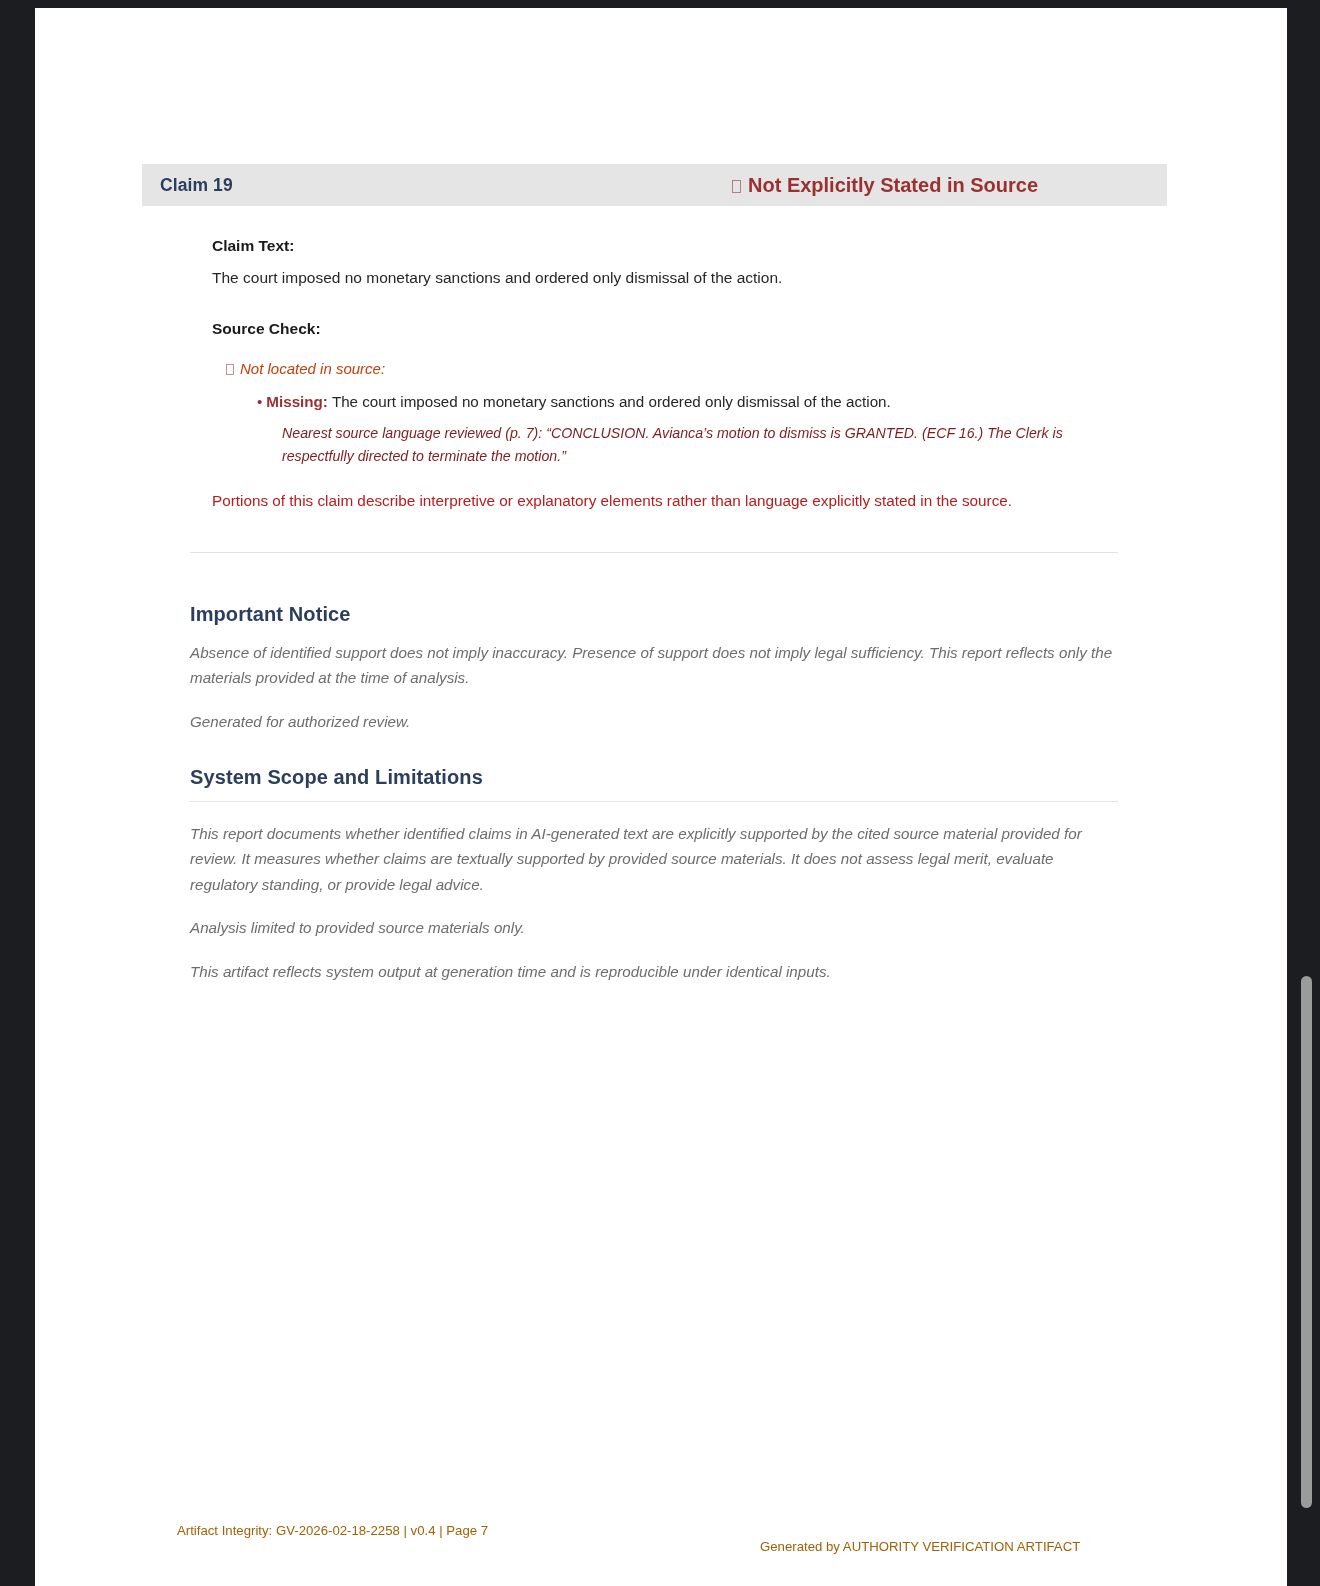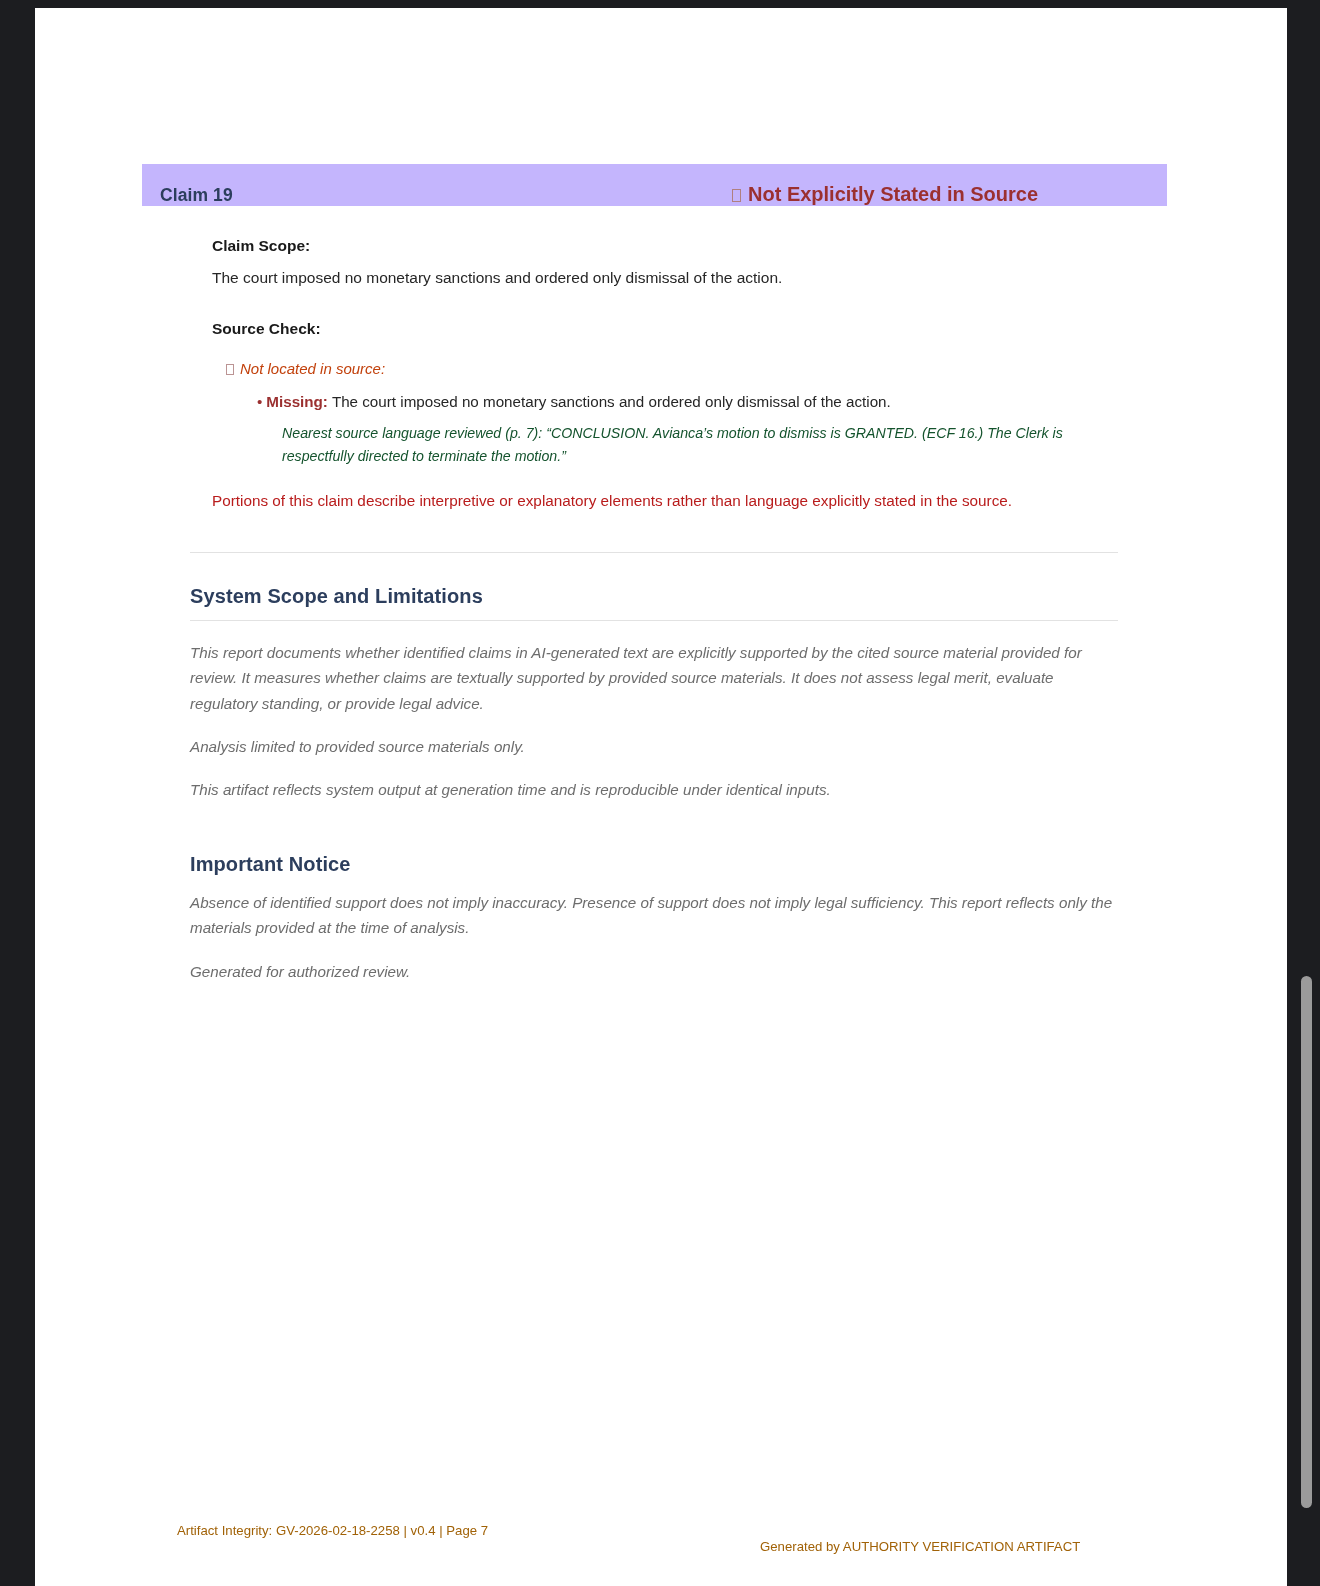--- a/index.html
+++ b/index.html
@@ -47,24 +47,24 @@
   
   .content {
     position: absolute;
     left: 107px;
     top: 156px;
     width: 1025px;
   }
 
   
   .claim-band {
-    background: #c4b5fd;
+    background: #e5e5e5;
     height: 42px;
     display: flex;
-    align-items: flex-end;
+    align-items: center;
     padding: 0 17px 0 18px;
     position: relative;
   }
   .claim-title {
     color: #2c3e5d;
     font-size: 17.5px;
     font-weight: bold;
     letter-spacing: 0.1px;
   }
   .claim-status {
@@ -126,21 +126,21 @@
   .bullet-key {
     color: #9b3030;
     font-weight: bold;
     text-align: center;
   }
   .quote {
     margin-top: 9px;
     padding-left: 70px;
     font-size: 14.2px;
     font-style: italic;
-    color: #14532d;
+    color: #7f1d1d;
     line-height: 1.62;
     max-width: 910px;
   }
   .closing-note {
     margin-top: 22px;
     font-size: 15.3px;
     color: #b91c1c;
     line-height: 1.45;
   }
 
@@ -209,50 +209,50 @@
 
     <div class="content">
 
       <div class="claim-band">
         <span class="claim-title">Claim 19</span>
         <span class="claim-status"><span class="tofu"></span><span>Not Explicitly Stated in Source</span></span>
       </div>
 
       <div class="claim-body">
 
-        <p class="field-label">Claim Scope:</p>
+        <p class="field-label">Claim Text:</p>
         <p class="field-value">The court imposed no monetary sanctions and ordered only dismissal of the action.</p>
 
         <p class="field-label">Source Check:</p>
 
         <div class="src-head"><span class="tofu small"></span><span>Not located in source:</span></div>
 
         <div class="bullet-row"><span class="bullet-dot">•</span><span class="bullet-key">Missing:</span> <span>The court imposed no monetary sanctions and ordered only dismissal of the action.</span></div>
 
         <div class="quote">Nearest source language reviewed (p. 7): “CONCLUSION. Avianca’s motion to dismiss is GRANTED. (ECF 16.) The Clerk is respectfully directed to terminate the motion.”</div>
 
         <p class="closing-note">Portions of this claim describe interpretive or explanatory elements rather than language explicitly stated in the source.</p>
 
       </div>
 
       <div class="section-divider"></div>
+
+      <div class="section second">
+        <h2 class="section-title">Important Notice</h2>
+        <p class="section-para">Absence of identified support does not imply inaccuracy. Presence of support does not imply legal sufficiency. This report reflects only the materials provided at the time of analysis.</p>
+        <p class="section-para tight">Generated for authorized review.</p>
+      </div>
 
       <div class="section first">
         <h2 class="section-title underlined">System Scope and Limitations</h2>
         <p class="section-para">This report documents whether identified claims in AI-generated text are explicitly supported by the cited source material provided for review. It measures whether claims are textually supported by provided source materials. It does not assess legal merit, evaluate regulatory standing, or provide legal advice.</p>
         <p class="section-para tight">Analysis limited to provided source materials only.</p>
         <p class="section-para tight">This artifact reflects system output at generation time and is reproducible under identical inputs.</p>
       </div>
 
-      <div class="section second">
-        <h2 class="section-title">Important Notice</h2>
-        <p class="section-para">Absence of identified support does not imply inaccuracy. Presence of support does not imply legal sufficiency. This report reflects only the materials provided at the time of analysis.</p>
-        <p class="section-para tight">Generated for authorized review.</p>
-      </div>
-
     </div>
 
     <div class="footer">
       <span class="footer-left">Artifact Integrity: GV-2026-02-18-2258 | v0.4 | Page 7</span>
       <span class="footer-right">Generated by AUTHORITY VERIFICATION ARTIFACT</span>
     </div>
 
   </div>
 
   <div id="scrollbar-track">

